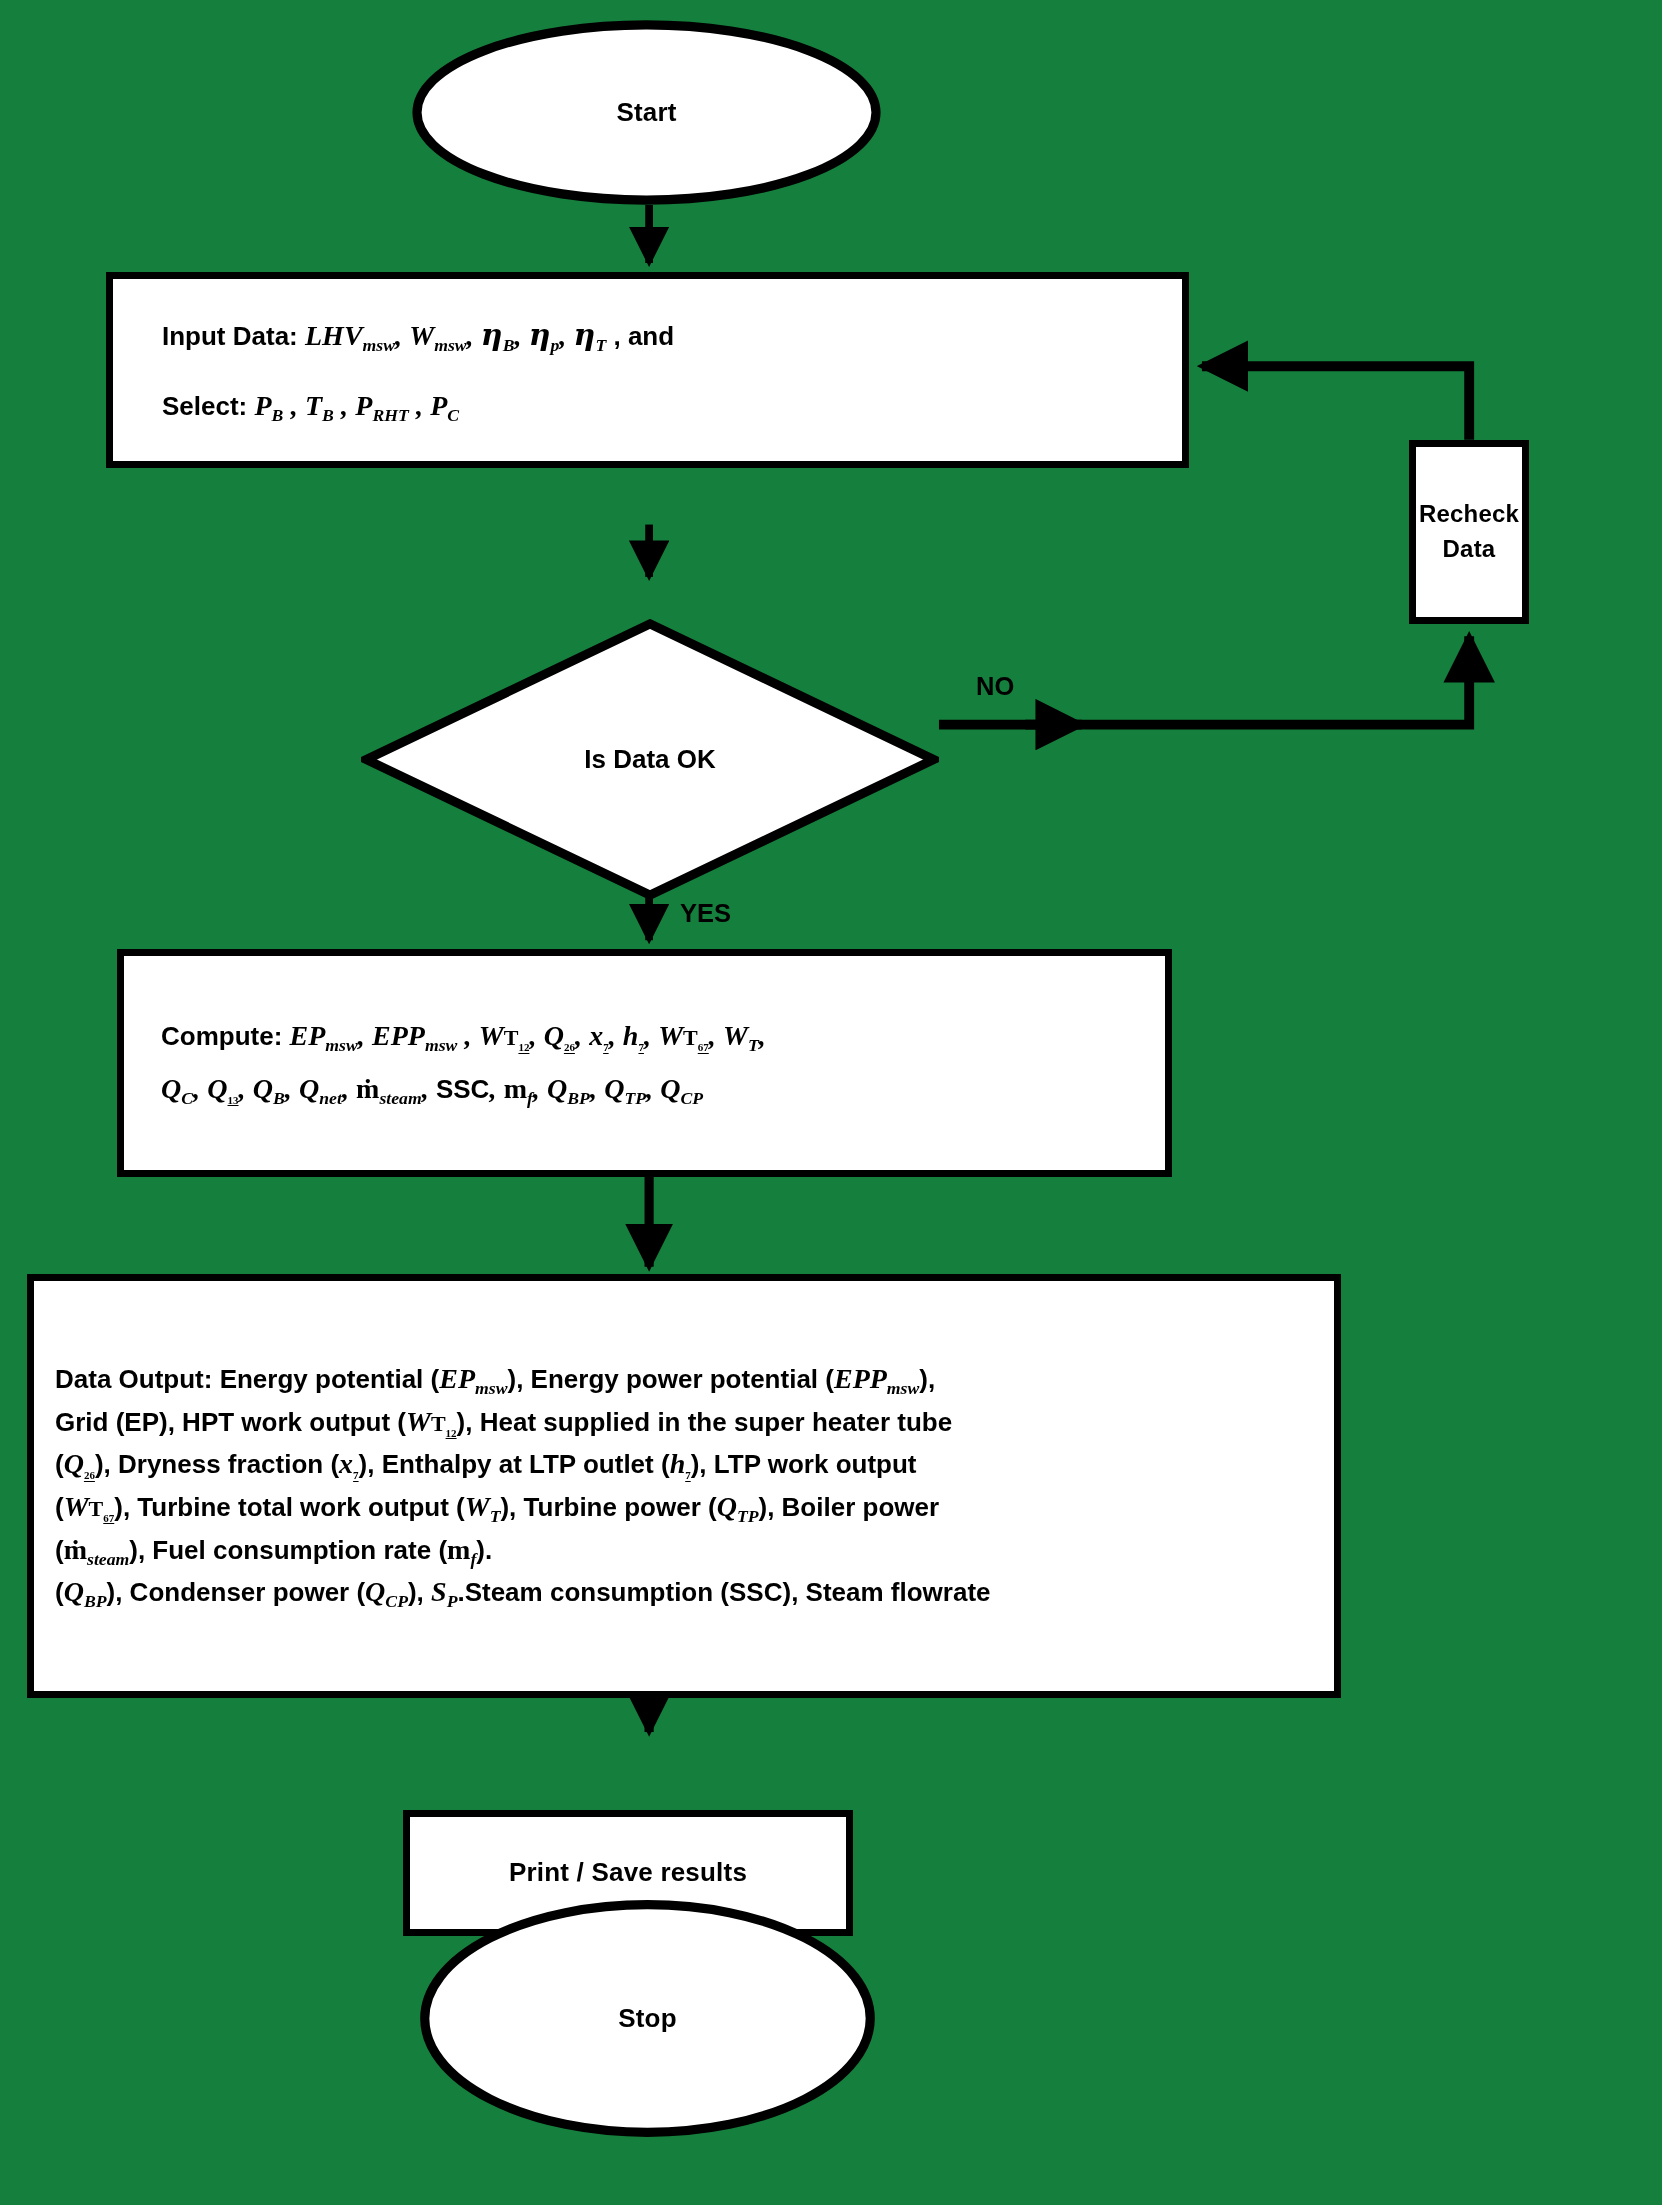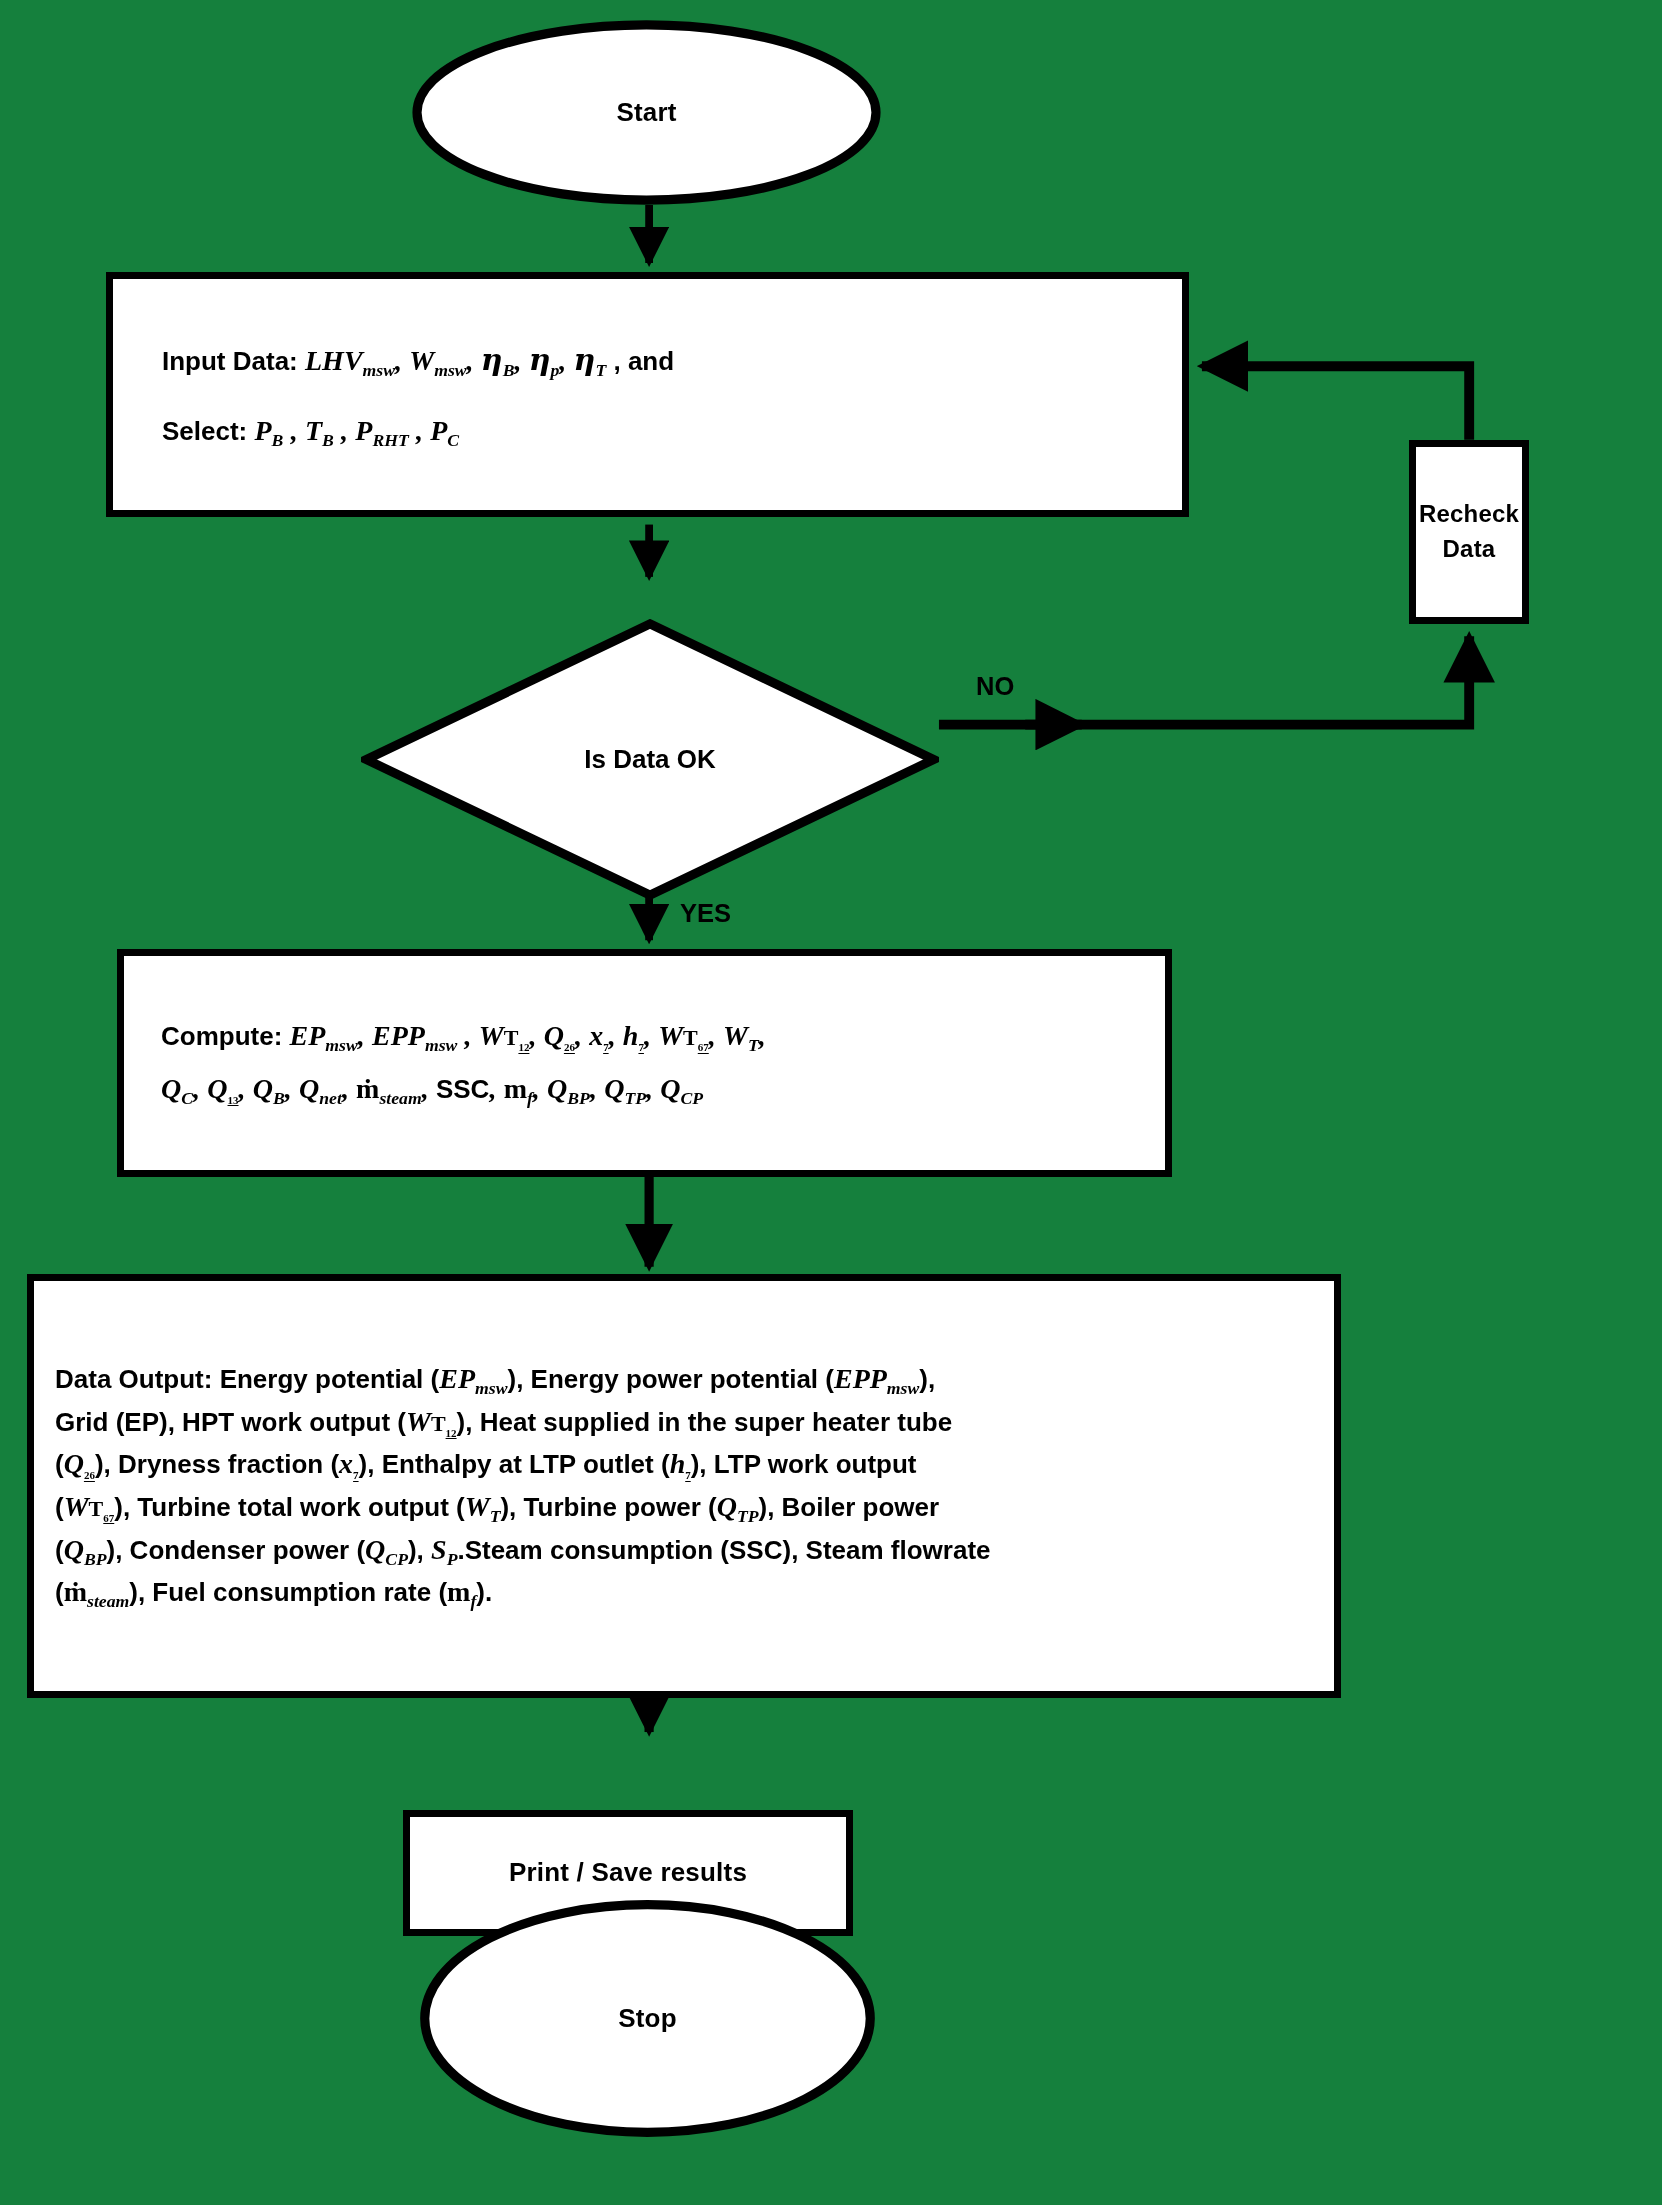--- a/index.html
+++ b/index.html
@@ -143,21 +143,21 @@
     position: absolute;
     font-weight: bold;
     font-size: 25.5px;
     color: #000000;
     white-space: nowrap;
     margin-top: 34px;
   }
 
   
   #start-node    { left: 412px;  top: 20px;   width: 469px;  height: 185px; }
-  #input-node    { left: 106px;  top: 272px;  width: 1083px; height: 245px; justify-content: flex-end; }
+  #input-node    { left: 106px;  top: 272px;  width: 1083px; height: 196px; justify-content: flex-end; }
   #decision-node { left: 361px;  top: 619px;  width: 578px;  height: 281px; }
   #recheck-node  { left: 1409px; top: 440px;  width: 120px;  height: 184px; }
   #compute-node  { left: 117px;  top: 949px; width: 1055px; height: 228px; }
   #output-node   { left: 27px;   top: 1274px; width: 1314px; height: 424px; }
   #print-node    { left: 403px;  top: 1810px; width: 450px;  height: 126px; }
   #stop-node     { left: 419px;  top: 1899px; width: 457px;  height: 239px; }
 
   #label-no  { left: 976px; top: 638px; }
   #label-yes { left: 680px;  top: 865px; }
 </style>
@@ -243,24 +243,24 @@
       <span class="ln">
         Grid (EP), HPT work output (<span class="m">W</span><span class="sc">T</span><span class="subn">12</span>), Heat supplied in the super heater tube
       </span>
       <span class="ln">
         (<span class="m">Q</span><span class="subn">26</span>), Dryness fraction (<span class="m">x</span><span class="subn">7</span>), Enthalpy at LTP outlet (<span class="m">h</span><span class="subn">7</span>), LTP work output
       </span>
       <span class="ln">
         (<span class="m">W</span><span class="sc">T</span><span class="subn">67</span>), Turbine total work output (<span class="m">W</span><span class="sub">T</span>), Turbine power (<span class="m">Q</span><span class="sub">TP</span>), Boiler power
       </span>
       <span class="ln">
+        (<span class="mu mdot">ṁ</span><span class="sub">steam</span>), Fuel consumption rate (<span class="mu">m</span><span class="sub">f</span>).
+      </span>
+      <span class="ln">
         (<span class="m">Q</span><span class="sub">BP</span>), Condenser power (<span class="m">Q</span><span class="sub">CP</span>), <span class="m">S</span><span class="sub">P</span>.Steam consumption (SSC), Steam flowrate
-      </span>
-      <span class="ln">
-        (<span class="mu mdot">ṁ</span><span class="sub">steam</span>), Fuel consumption rate (<span class="mu">m</span><span class="sub">f</span>).
       </span>
     </div>
   </div>
 
   <div class="node rect" id="print-node">
     <div class="rect-label">Print / Save results</div>
   </div>
 
   <div class="ellipse-wrap" id="stop-node">
     <svg width="457" height="239" viewBox="0 0 646 338" xmlns="http://www.w3.org/2000/svg">

